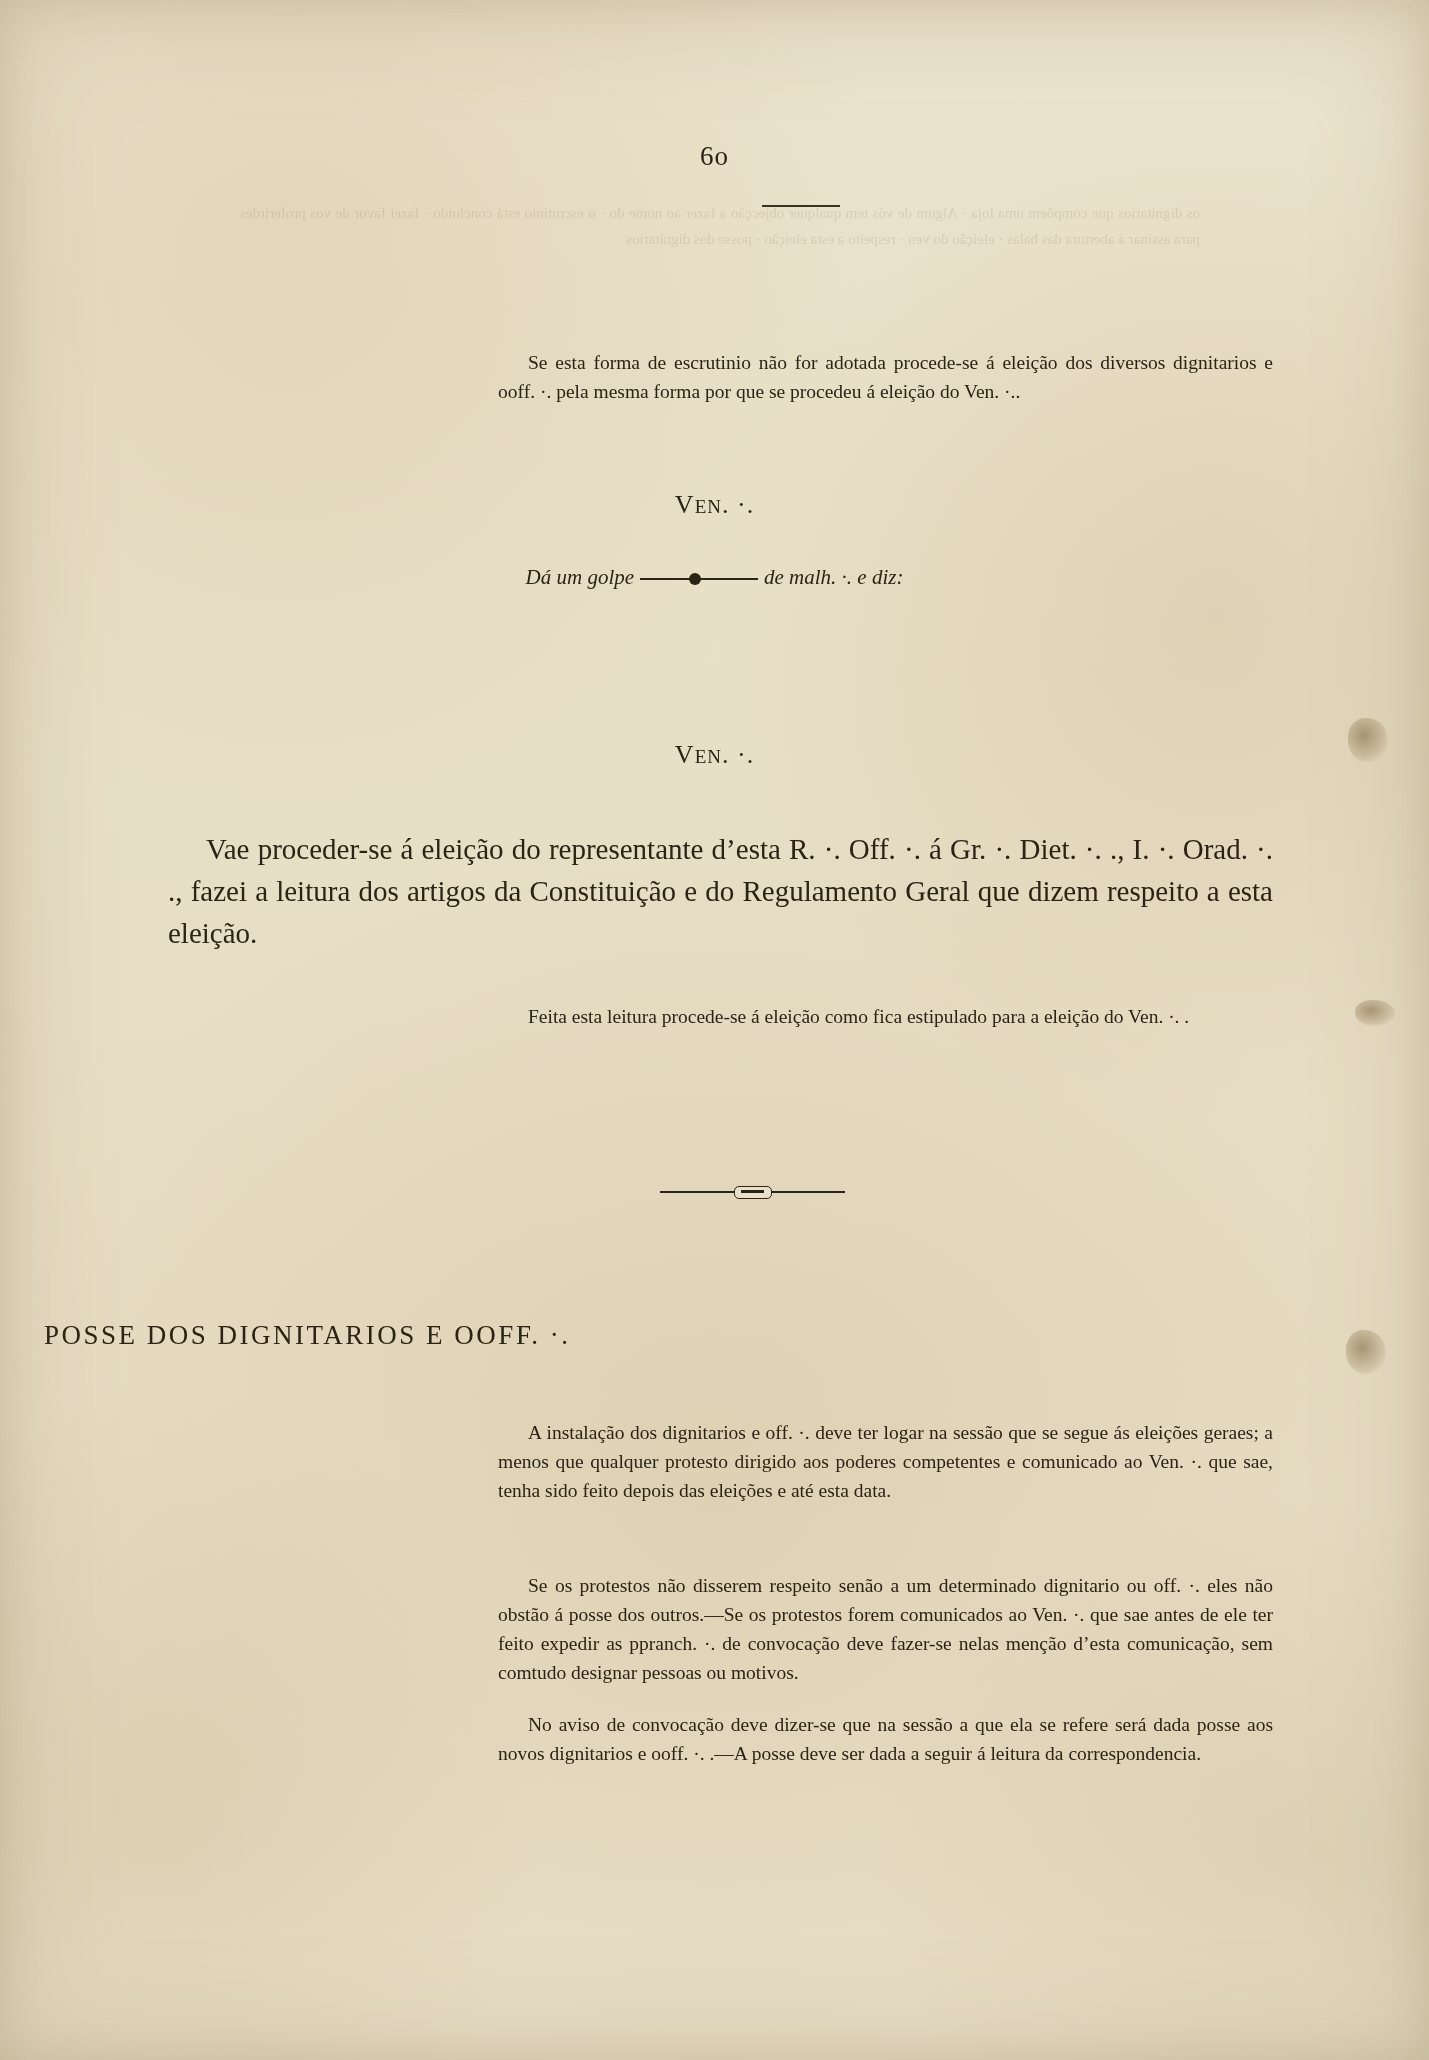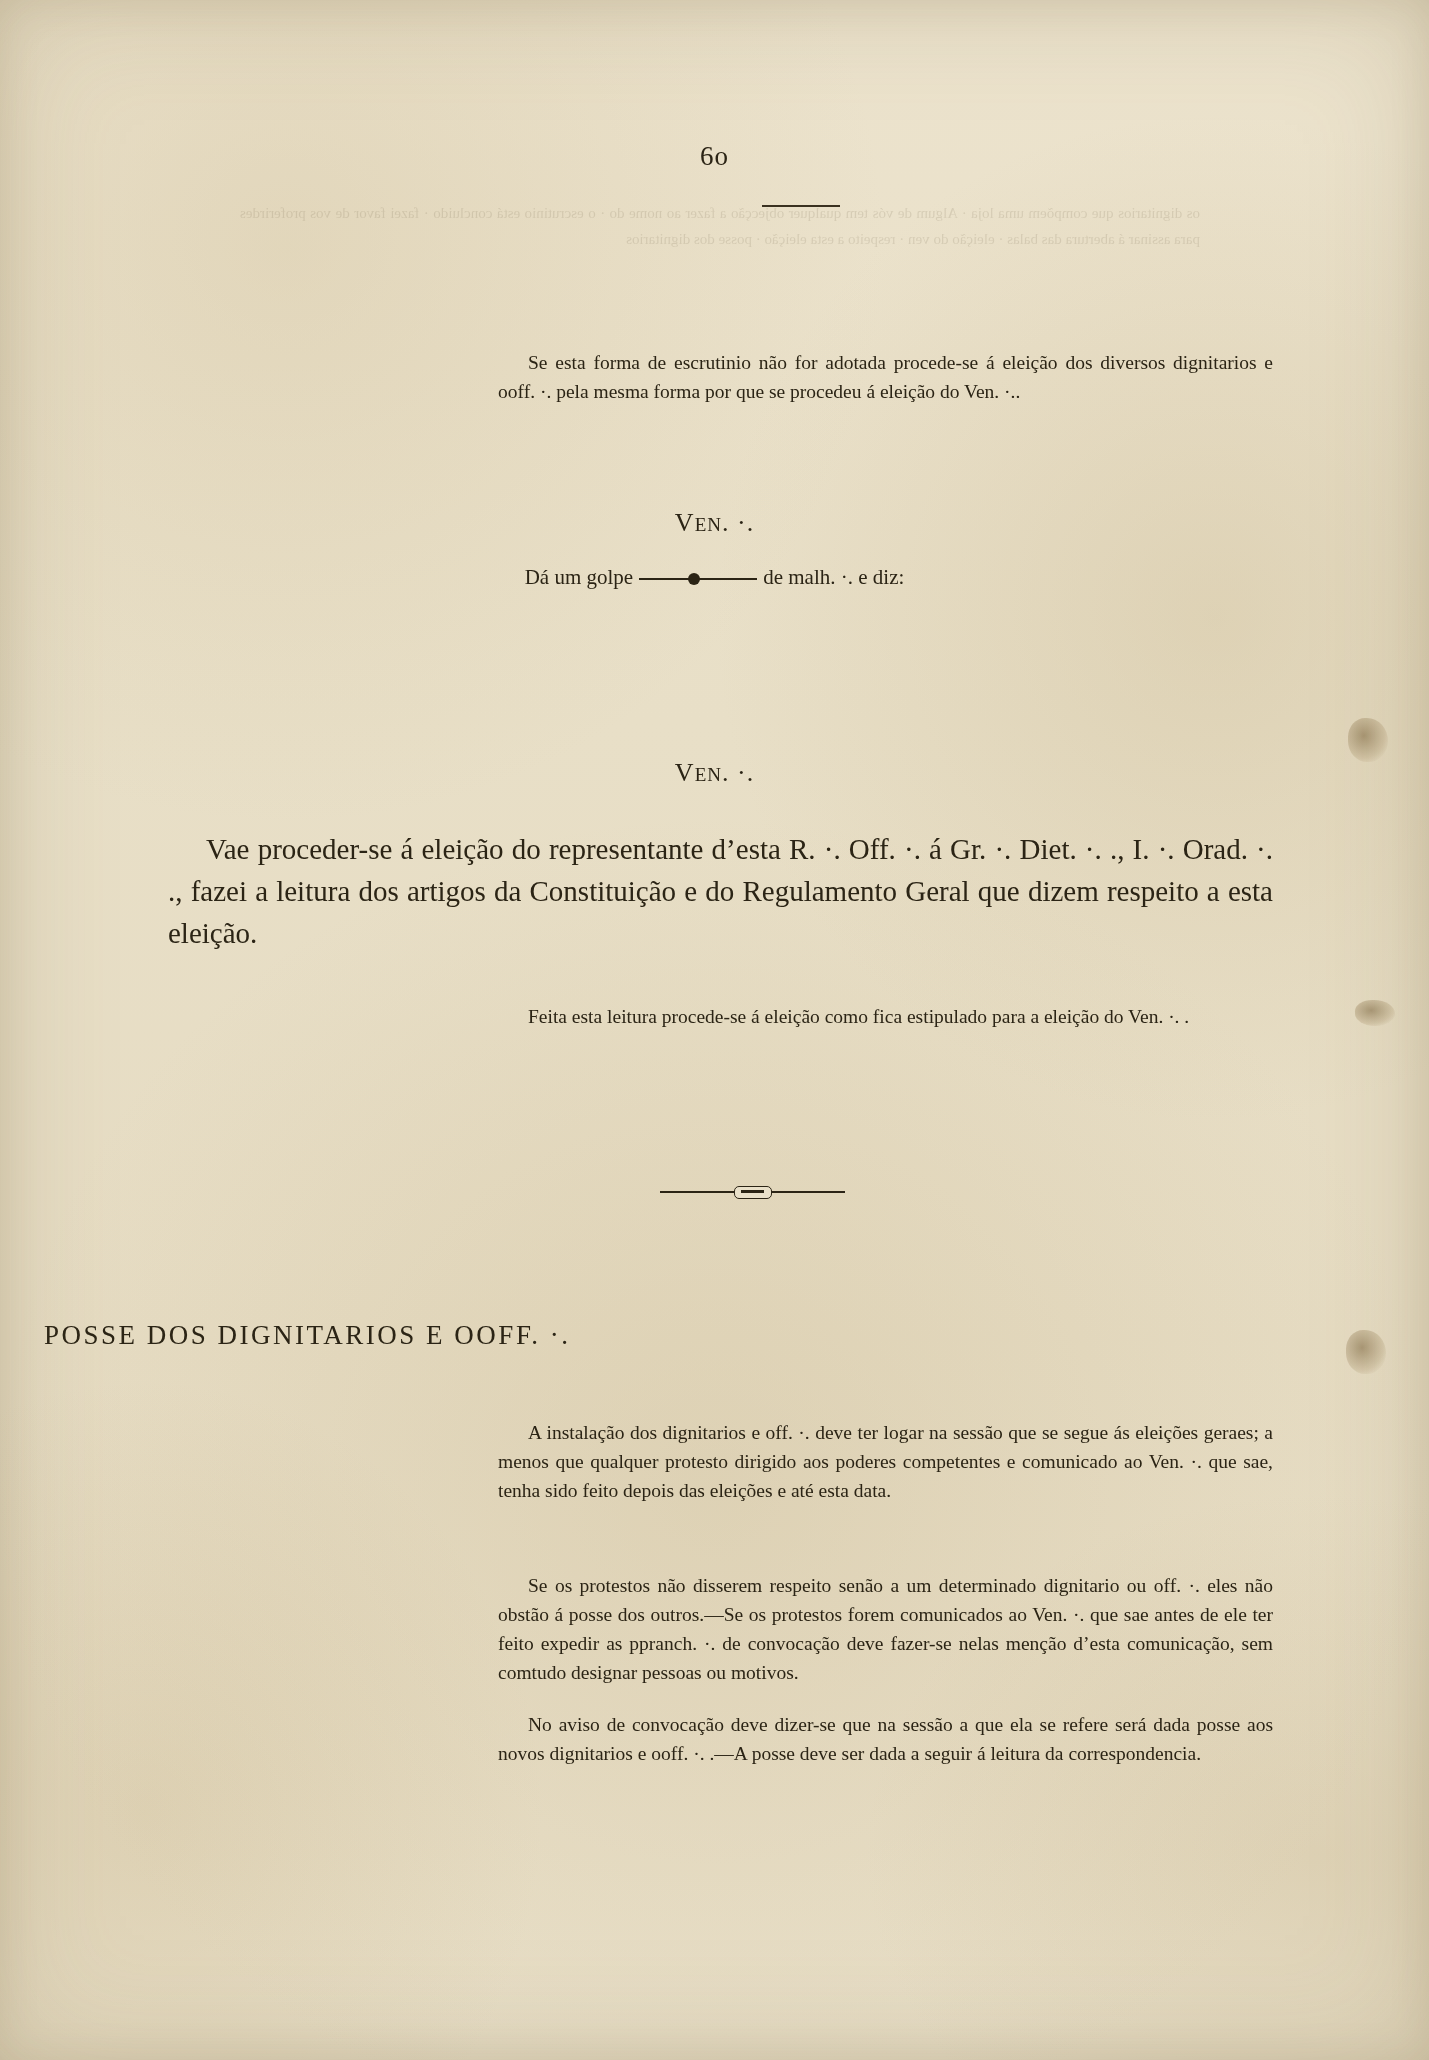--- a/index.html
+++ b/index.html
@@ -85,29 +85,30 @@
   }
   .big .ind { display: inline-block; width: 38px; }
 
   .small {
     font-size: 19.5px;
     line-height: 29px;
     text-align: justify;
   }
   .small .ind { display: inline-block; width: 30px; }
 
-  .center { text-align: center; margin-top: 18px; }
+  .center { text-align: center; }
 
   .ven {
     font-size: 26px;
     letter-spacing: 1px;
   }
   .ven .sc { font-size: 19px; }
 
   .stage {
+    font-style: italic;
     font-size: 21px;
     text-align: center;
   }
   .stage-rule {
     display: inline-block;
     vertical-align: middle;
     position: relative;
     width: 118px;
     height: 12px;
     margin: 0 6px;

